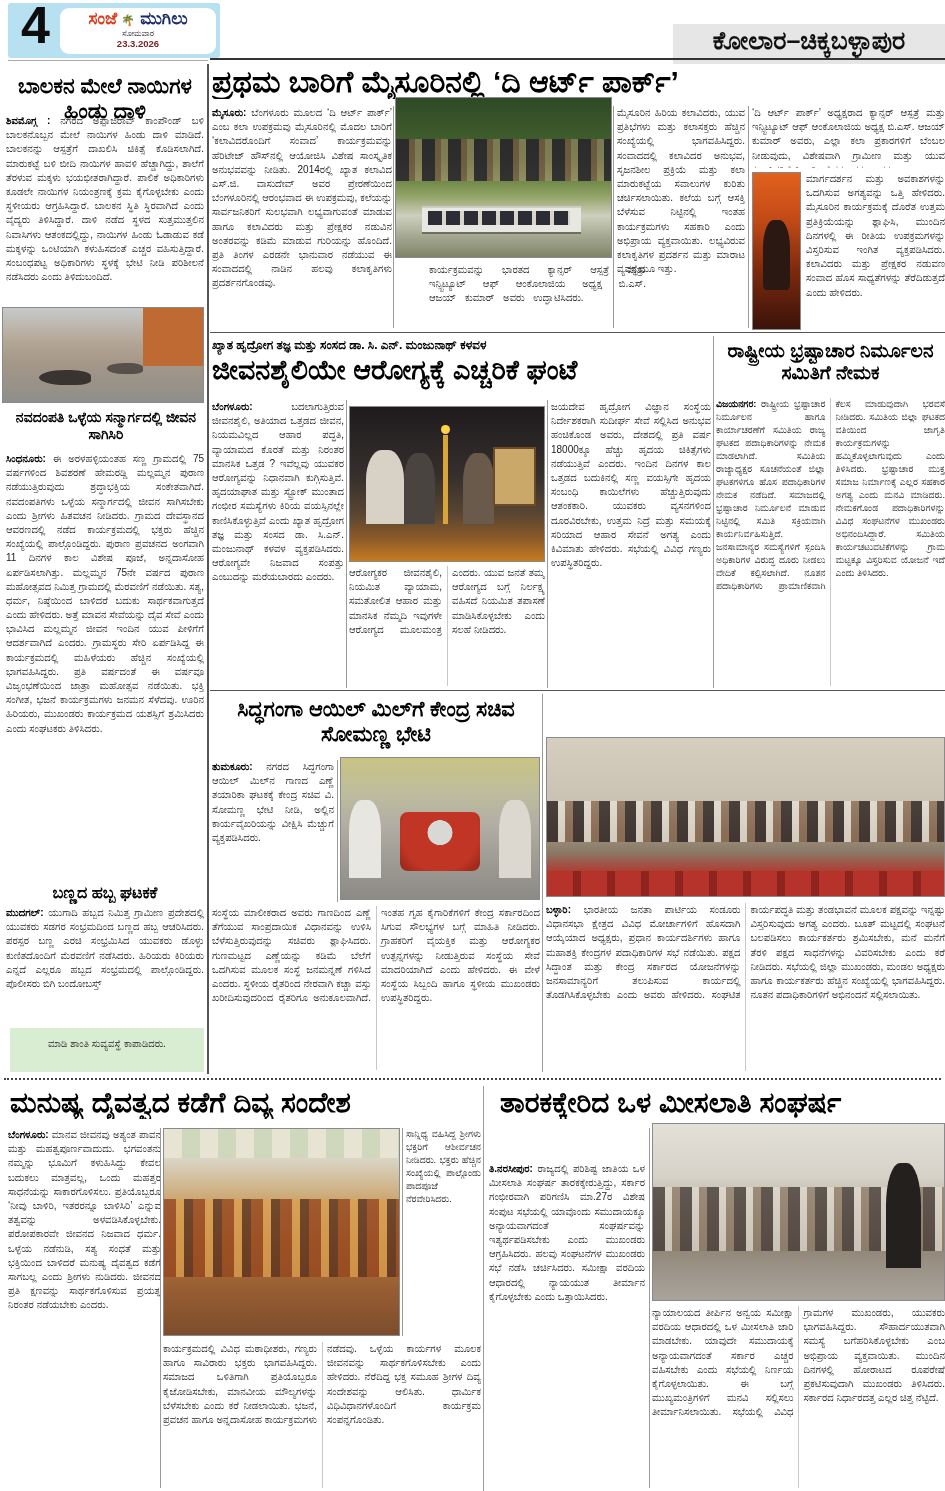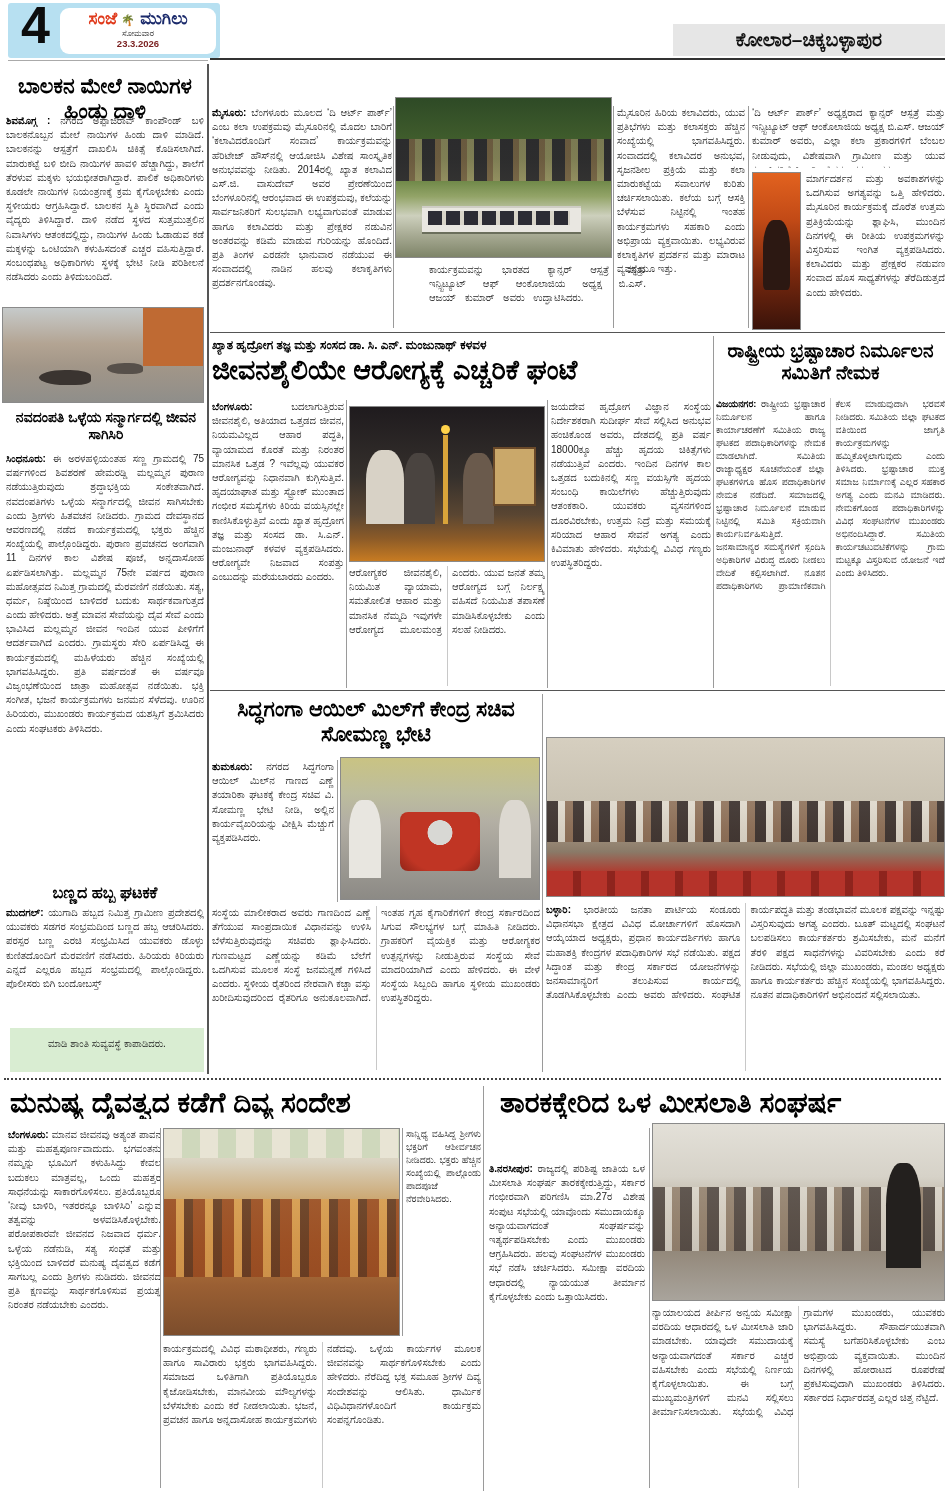--- a/index.html
+++ b/index.html
@@ -22,22 +22,22 @@
   
   #hdr-blue{left:8px;top:3px;width:212px;height:55px;background:#b7e0f1;border-radius:3px;}
   #page-num{left:13px;top:-6px;font-size:52px;font-weight:bold;color:#0d0d0d;line-height:1.1;}
   #logo-panel{left:52px;top:5px;width:156px;height:46px;background:#fff;border-radius:9px;text-align:center;padding-top:2px;box-sizing:border-box;}
   #logo-line{font-size:17px;font-weight:bold;line-height:1.1;}
   #logo-red{color:#e03a1c;}
   #logo-blue{color:#1b2a6b;}
   #palm{font-size:11px;color:#2f8a3a;}
   #logo-day{font-size:8px;color:#222;line-height:1.2;}
   #logo-date{font-size:9.5px;font-weight:bold;color:#7a1f1f;line-height:1.2;}
-  #edition-box{left:673px;top:24px;width:272px;height:32px;background:#e6e6e6;
-     font-size:19px;font-weight:bold;color:#111;line-height:32px;text-align:center;}
+  #edition-box{left:673px;top:24px;width:272px;height:40px;background:#e6e6e6;
+     font-size:25px;font-weight:bold;color:#111;line-height:32px;text-align:center;}
   
   .ph-dogs{background:linear-gradient(180deg,#c6caca 0%,#b5a globally 0%,#b3a493 38%,#a29688 62%,#8f8e8a 100%);}
   .ph-dogs{background:linear-gradient(180deg,#c6caca 0%,#b3a493 38%,#a29688 62%,#8f8e8a 100%);}
   .ph-dogs .wall{right:0;top:0;width:30%;height:62%;background:#bf6a33;}
   .ph-dogs .dog1{left:18%;bottom:18%;width:26%;height:16%;background:#3a3430;border-radius:50% 40% 30% 50%;}
   .ph-dogs .dog2{left:52%;bottom:30%;width:18%;height:12%;background:#57504a;border-radius:50% 40% 30% 50%;}
   .ph-art{background:linear-gradient(180deg,#2e4a26 0%,#48652f 38%,#6f8848 52%,#93a468 62%,#cdd0bd 74%,#a8ab94 86%,#7e8468 100%);}
   .ph-art .people{left:0;top:26%;width:100%;height:26%;
      background:repeating-linear-gradient(90deg,rgba(40,35,45,.85) 0 13px,rgba(122,88,70,.7) 13px 19px,rgba(180,150,120,.5) 19px 26px);}
   .ph-art .table{left:12%;bottom:16%;width:74%;height:15%;background:#e9e7e1;
@@ -121,20 +121,21 @@
     <span>ಈ ಅರಳಹಳ್ಳಿಯಂತಹ ಸಣ್ಣ ಗ್ರಾಮದಲ್ಲಿ 75 ವರ್ಷಗಳಿಂದ ಶಿವಶರಣೆ ಹೇಮರಡ್ಡಿ ಮಲ್ಲಮ್ಮನ ಪುರಾಣ ನಡೆಯುತ್ತಿರುವುದು ಶ್ರದ್ಧಾಭಕ್ತಿಯ ಸಂಕೇತವಾಗಿದೆ. ನವದಂಪತಿಗಳು ಒಳ್ಳೆಯ ಸನ್ಮಾರ್ಗದಲ್ಲಿ ಜೀವನ ಸಾಗಿಸಬೇಕು ಎಂದು ಶ್ರೀಗಳು ಹಿತವಚನ ನೀಡಿದರು. ಗ್ರಾಮದ ದೇವಸ್ಥಾನದ ಆವರಣದಲ್ಲಿ ನಡೆದ ಕಾರ್ಯಕ್ರಮದಲ್ಲಿ ಭಕ್ತರು ಹೆಚ್ಚಿನ ಸಂಖ್ಯೆಯಲ್ಲಿ ಪಾಲ್ಗೊಂಡಿದ್ದರು. ಪುರಾಣ ಪ್ರವಚನದ ಅಂಗವಾಗಿ 11 ದಿನಗಳ ಕಾಲ ವಿಶೇಷ ಪೂಜೆ, ಅನ್ನದಾಸೋಹ ಏರ್ಪಡಿಸಲಾಗಿತ್ತು. ಮಲ್ಲಮ್ಮನ 75ನೇ ವರ್ಷದ ಪುರಾಣ ಮಹೋತ್ಸವದ ನಿಮಿತ್ತ ಗ್ರಾಮದಲ್ಲಿ ಮೆರವಣಿಗೆ ನಡೆಯಿತು. ಸತ್ಯ, ಧರ್ಮ, ನಿಷ್ಠೆಯಿಂದ ಬಾಳಿದರೆ ಬದುಕು ಸಾರ್ಥಕವಾಗುತ್ತದೆ ಎಂದು ಹೇಳಿದರು. ಅತ್ತೆ ಮಾವನ ಸೇವೆಯನ್ನು ದೈವ ಸೇವೆ ಎಂದು ಭಾವಿಸಿದ ಮಲ್ಲಮ್ಮನ ಜೀವನ ಇಂದಿನ ಯುವ ಪೀಳಿಗೆಗೆ ಆದರ್ಶವಾಗಿದೆ ಎಂದರು. ಗ್ರಾಮಸ್ಥರು ಸೇರಿ ಏರ್ಪಡಿಸಿದ್ದ ಈ ಕಾರ್ಯಕ್ರಮದಲ್ಲಿ ಮಹಿಳೆಯರು ಹೆಚ್ಚಿನ ಸಂಖ್ಯೆಯಲ್ಲಿ ಭಾಗವಹಿಸಿದ್ದರು. ಪ್ರತಿ ವರ್ಷದಂತೆ ಈ ವರ್ಷವೂ ವಿಜೃಂಭಣೆಯಿಂದ ಜಾತ್ರಾ ಮಹೋತ್ಸವ ನಡೆಯಿತು. ಭಕ್ತಿ ಸಂಗೀತ, ಭಜನೆ ಕಾರ್ಯಕ್ರಮಗಳು ಜನಮನ ಸೆಳೆದವು. ಊರಿನ ಹಿರಿಯರು, ಮುಖಂಡರು ಕಾರ್ಯಕ್ರಮದ ಯಶಸ್ಸಿಗೆ ಶ್ರಮಿಸಿದರು ಎಂದು ಸಂಘಟಕರು ತಿಳಿಸಿದರು.</span>
   </div>
 
   <div class="abs hl ctr" style="left:6px;top:884px;width:198px;font-size:16px;">ಬಣ್ಣದ ಹಬ್ಬ ಘಟಕಕೆ</div>
   <div class="abs" id="green-note">ಮಾಡಿ ಶಾಂತಿ ಸುವ್ಯವಸ್ಥೆ ಕಾಪಾಡಿದರು.</div>
   <div class="abs body-text" style="left:6px;top:906px;width:198px;height:120px;">
     <span class="dl">ಮುದಗಲ್:</span>
     <span>ಯುಗಾದಿ ಹಬ್ಬದ ನಿಮಿತ್ತ ಗ್ರಾಮೀಣ ಪ್ರದೇಶದಲ್ಲಿ ಯುವಕರು ಸಡಗರ ಸಂಭ್ರಮದಿಂದ ಬಣ್ಣದ ಹಬ್ಬ ಆಚರಿಸಿದರು. ಪರಸ್ಪರ ಬಣ್ಣ ಎರಚಿ ಸಂಭ್ರಮಿಸಿದ ಯುವಕರು ಡೊಳ್ಳು ಕುಣಿತದೊಂದಿಗೆ ಮೆರವಣಿಗೆ ನಡೆಸಿದರು. ಹಿರಿಯರು ಕಿರಿಯರು ಎನ್ನದೆ ಎಲ್ಲರೂ ಹಬ್ಬದ ಸಂಭ್ರಮದಲ್ಲಿ ಪಾಲ್ಗೊಂಡಿದ್ದರು. ಪೊಲೀಸರು ಬಿಗಿ ಬಂದೋಬಸ್ತ್</span>
   </div>
 
+  <div class="abs hl" style="left:212px;top:64px;width:733px;font-size:30px;white-space:nowrap;overflow:hidden;">ಪ್ರಥಮ ಬಾರಿಗೆ ಮೈಸೂರಿನಲ್ಲಿ ‘ದಿ ಆರ್ಟ್ ಪಾರ್ಕ್’</div>
   <div class="abs body-text" style="left:212px;top:106px;width:180px;height:222px;">
     <span class="dl">ಮೈಸೂರು:</span>
     <span>ಬೆಂಗಳೂರು ಮೂಲದ ‘ದಿ ಆರ್ಟ್ ಪಾರ್ಕ್’ ಎಂಬ ಕಲಾ ಉಪಕ್ರಮವು ಮೈಸೂರಿನಲ್ಲಿ ಮೊದಲ ಬಾರಿಗೆ ‘ಕಲಾವಿದರೊಂದಿಗೆ ಸಂವಾದ’ ಕಾರ್ಯಕ್ರಮವನ್ನು ಹೆರಿಟೇಜ್ ಹೌಸ್‌ನಲ್ಲಿ ಆಯೋಜಿಸಿ ವಿಶೇಷ ಸಾಂಸ್ಕೃತಿಕ ಅನುಭವವನ್ನು ನೀಡಿತು. 2014ರಲ್ಲಿ ಖ್ಯಾತ ಕಲಾವಿದ ಎಸ್.ಜಿ. ವಾಸುದೇವ್ ಅವರ ಪ್ರೇರಣೆಯಿಂದ ಬೆಂಗಳೂರಿನಲ್ಲಿ ಆರಂಭವಾದ ಈ ಉಪಕ್ರಮವು, ಕಲೆಯನ್ನು ಸಾರ್ವಜನಿಕರಿಗೆ ಸುಲಭವಾಗಿ ಲಭ್ಯವಾಗುವಂತೆ ಮಾಡುವ ಹಾಗೂ ಕಲಾವಿದರು ಮತ್ತು ಪ್ರೇಕ್ಷಕರ ನಡುವಿನ ಅಂತರವನ್ನು ಕಡಿಮೆ ಮಾಡುವ ಗುರಿಯನ್ನು ಹೊಂದಿದೆ. ಪ್ರತಿ ತಿಂಗಳ ಎರಡನೇ ಭಾನುವಾರ ನಡೆಯುವ ಈ ಸಂವಾದದಲ್ಲಿ ನಾಡಿನ ಹಲವು ಕಲಾಕೃತಿಗಳು ಪ್ರದರ್ಶನಗೊಂಡವು.</span>
   </div>
   <div class="vrule" style="left:393px;top:106px;height:222px;"></div>
   <div class="photo ph-art" style="left:395px;top:97px;width:217px;height:161px;">
     <div class="people"></div>
     <div class="table"></div>
     <div class="frames"></div>
   </div>

